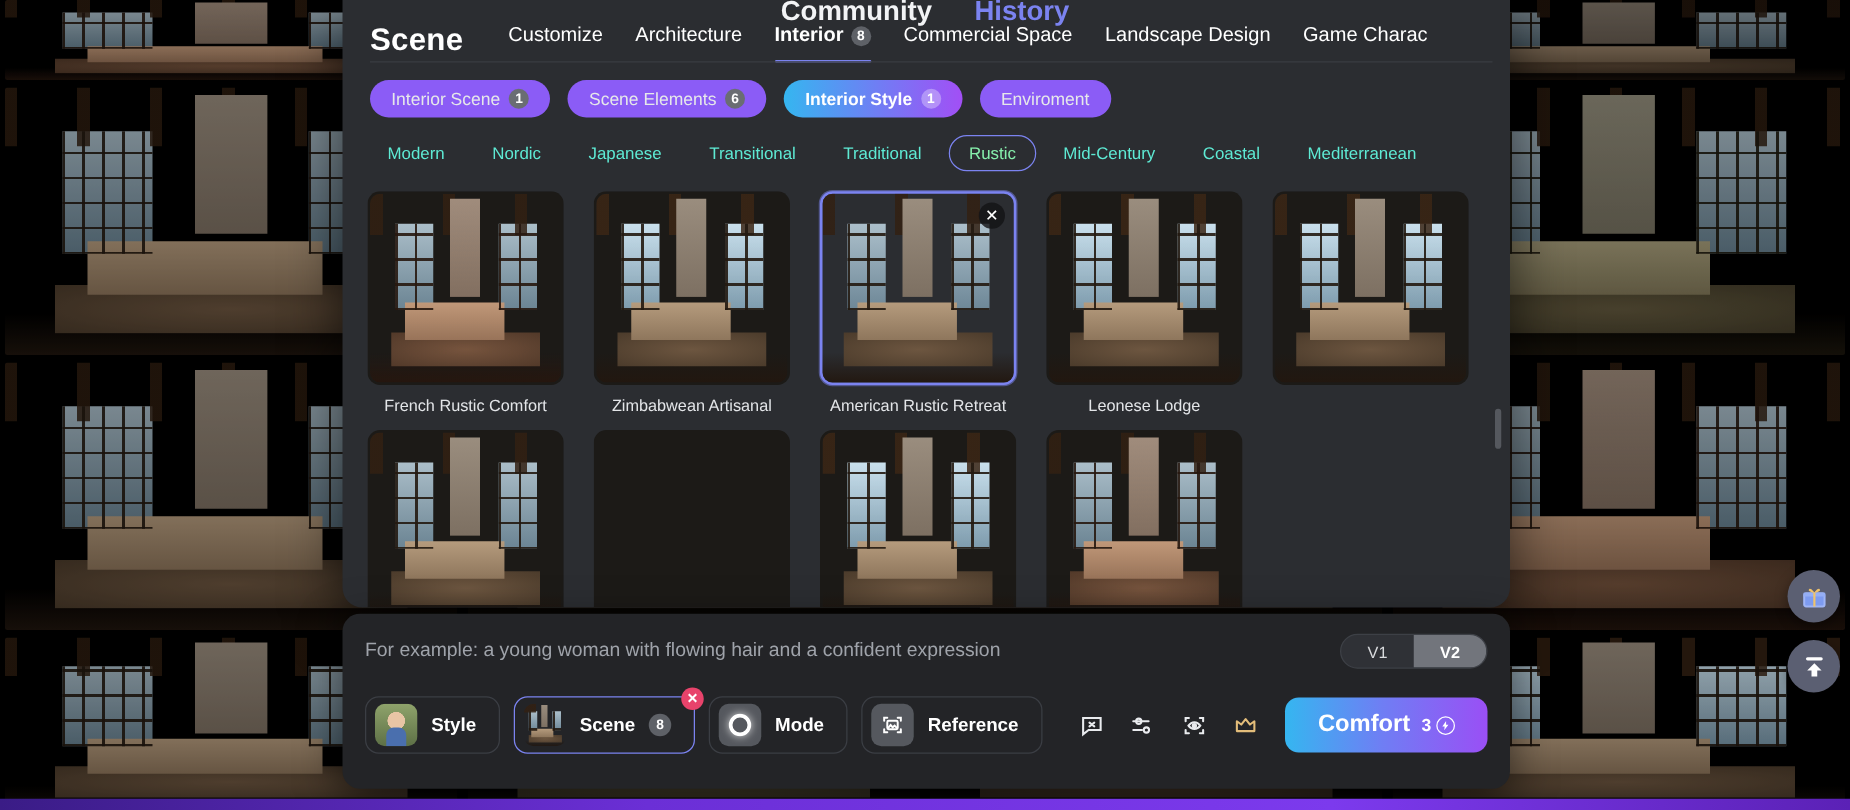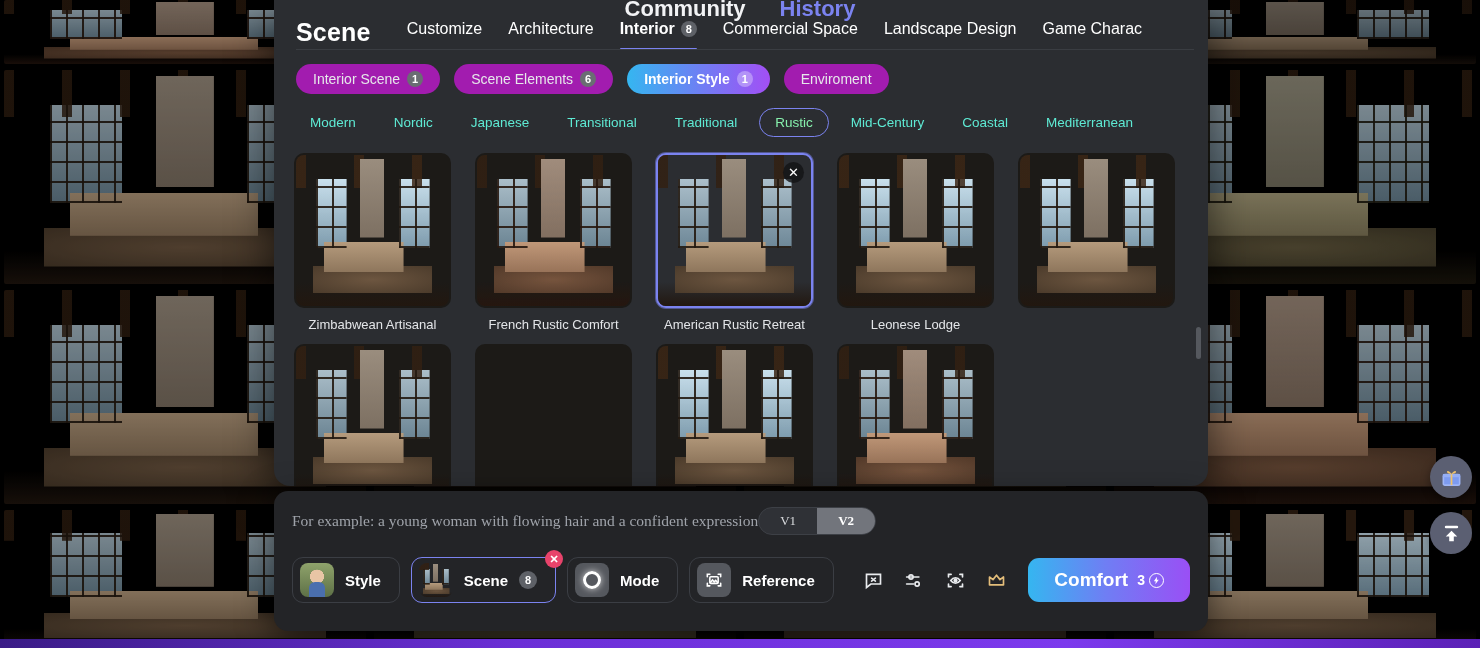--- a/index.html
+++ b/index.html
@@ -109,21 +109,21 @@
   .tabbar-rule {
     position: absolute; left: 22px; right: 14px; bottom: 0;
     height: 1px; background: #3a3d42;
   }
 
   
   .pillrow { display: flex; gap: 14px; padding: 14px 22px 6px; }
   .pill {
     display: inline-flex; align-items: center; gap: 7px;
     height: 30px; padding: 0 17px; border-radius: 16px;
-    background: #a21caf; color: #e6e8ea; font-size: 14px; cursor: pointer;
+    background: #8b5cf6; color: #e6e8ea; font-size: 14px; cursor: pointer;
     white-space: nowrap;
   }
   .pill .cnt {
     display: inline-flex; align-items: center; justify-content: center;
     min-width: 16px; height: 16px; border-radius: 9px;
     background: #6a6d73; color: #fff; font-size: 11px; font-weight: 700;
   }
   .pill.active {
     background: linear-gradient(90deg, #35b6f0 0%, #6f7ef4 52%, #a24ff5 100%);
     color: #fff; font-weight: 600;
@@ -176,21 +176,21 @@
     border-radius: 3px; background: #55585e; cursor: pointer;
   }
 
   
   #composer {
     position: absolute; left: 274px; top: 491px; width: 934px; height: 140px;
     background: #232427; border-radius: 14px;
     box-shadow: 0 10px 34px rgba(0,0,0,.55);
     padding: 16px 18px 14px;
   }
-  .prompt-line { display: flex; align-items: flex-start; justify-content: flex-start; font-family: Liberation Serif, serif; }
+  .prompt-line { display: flex; align-items: flex-start; justify-content: space-between; }
   .prompt-ph { font-size: 15.5px; color: #9fa3aa; padding-top: 5px; }
   .vtoggle {
     display: flex; height: 28px; border-radius: 14px;
     background: #2f3136; border: 1px solid #3d4046; overflow: hidden;
   }
   .vopt {
     display: flex; align-items: center; justify-content: center;
     width: 58px; font-size: 13px; color: #d9dbde; cursor: pointer;
   }
   .vopt.active { background: #72757c; color: #fff; font-weight: 600; }
@@ -401,29 +401,29 @@
         <div class="chip active">Rustic</div>
         <div class="chip">Mid-Century</div>
         <div class="chip">Coastal</div>
         <div class="chip">Mediterranean</div>
       </div>
 
     <div class="gridwrap">
       <div class="grid" id="grid">
           <div class="card">
             <div class="thumb">
+              <div class="room leather"></div>
+            </div>
+            <div class="cap">French Rustic Comfort</div>
+          </div>
+          <div class="card">
+            <div class="thumb">
               <div class="room bright"></div>
             </div>
             <div class="cap">Zimbabwean Artisanal</div>
-          </div>
-          <div class="card">
-            <div class="thumb">
-              <div class="room leather"></div>
-            </div>
-            <div class="cap">French Rustic Comfort</div>
           </div>
           <div class="card selected">
             <div class="thumb">
               <div class="room "></div>
               <div class="rm-btn">✕</div>
             </div>
             <div class="cap">American Rustic Retreat</div>
           </div>
           <div class="card">
             <div class="thumb">

